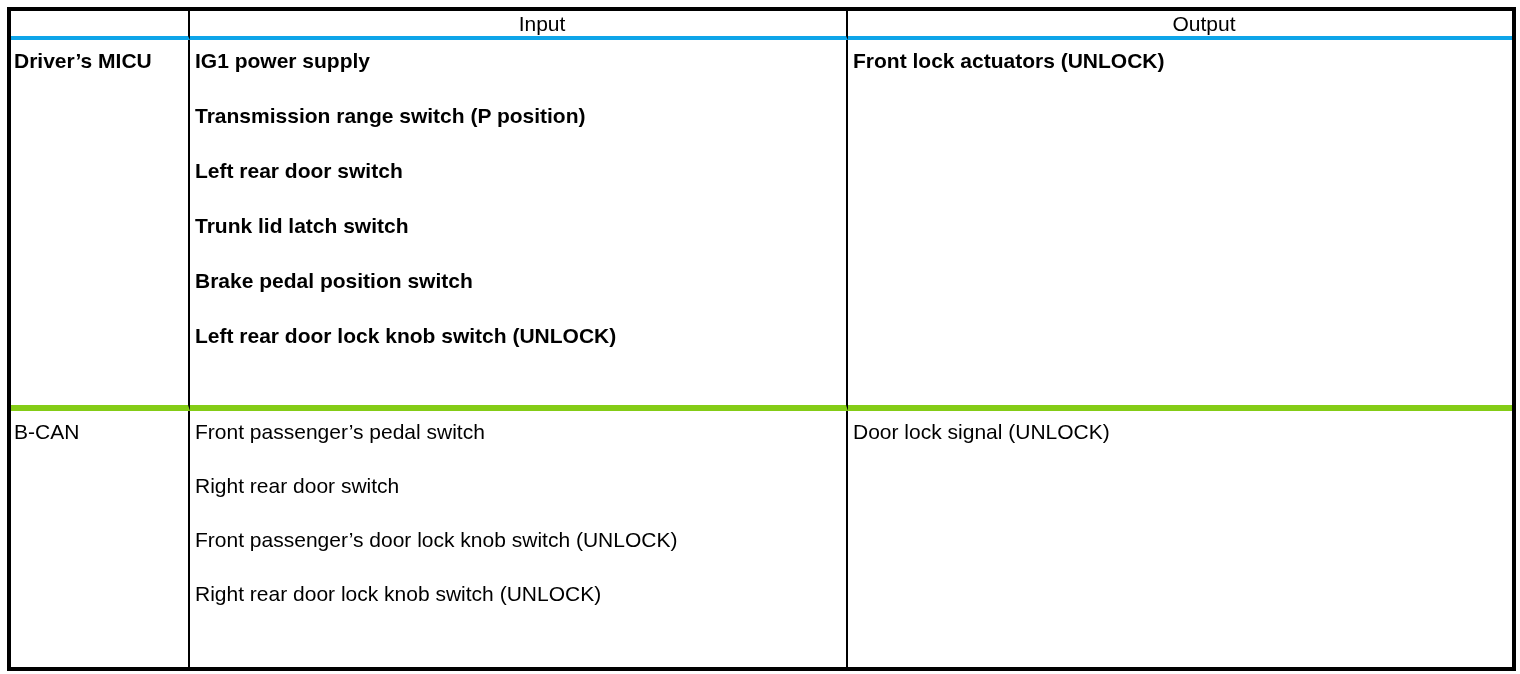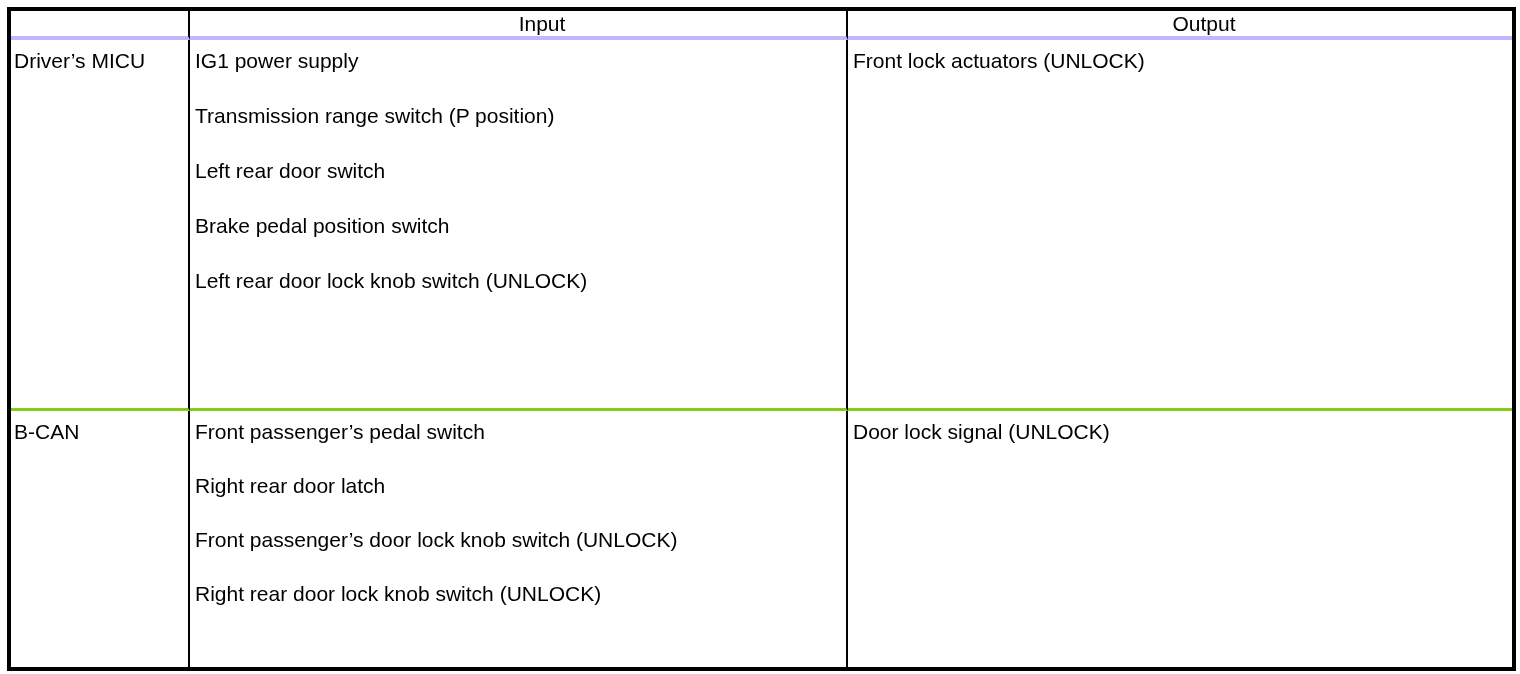--- a/index.html
+++ b/index.html
@@ -29,28 +29,29 @@
   }
   .cell {
     overflow: hidden;
     font-size: 21px;
     line-height: 22px;
   }
   .v-div {
     border-right: 2px solid #000000;
   }
   .header-cell {
-    border-bottom: 4px solid #c4b5fd;
+    border-bottom: 4px solid #0ea5e9;
     display: flex;
     align-items: center;
     justify-content: center;
     padding-left: 48px;
   }
   .row1-cell {
-    border-bottom: 3px solid #84cc16;
+    border-bottom: 6px solid #84cc16;
+    font-weight: bold;
   }
   .label-cell {
     padding: 10px 2px 0 3px;
   }
   .list-cell {
     padding: 10px 4px 0 5px;
   }
   .cell-line {
     height: 55px;
     white-space: nowrap;
@@ -67,31 +68,32 @@
 
     <div class="cell header-cell v-div"></div>
     <div class="cell header-cell v-div">Input</div>
     <div class="cell header-cell">Output</div>
 
     <div class="cell row1-cell v-div label-cell">Driver’s MICU</div>
     <div class="cell row1-cell v-div list-cell">
         <div class="cell-line">IG1 power supply</div>
         <div class="cell-line">Transmission range switch (P position)</div>
         <div class="cell-line">Left rear door switch</div>
+        <div class="cell-line">Trunk lid latch switch</div>
         <div class="cell-line">Brake pedal position switch</div>
         <div class="cell-line">Left rear door lock knob switch (UNLOCK)</div>
       </div>
     <div class="cell row1-cell list-cell">
         <div class="cell-line">Front lock actuators (UNLOCK)</div>
       </div>
 
     <div class="cell v-div label-cell row-bcan">B-CAN</div>
     <div class="cell v-div list-cell row-bcan">
         <div class="cell-line">Front passenger’s pedal switch</div>
-        <div class="cell-line">Right rear door latch</div>
+        <div class="cell-line">Right rear door switch</div>
         <div class="cell-line">Front passenger’s door lock knob switch (UNLOCK)</div>
         <div class="cell-line">Right rear door lock knob switch (UNLOCK)</div>
       </div>
     <div class="cell list-cell row-bcan">
         <div class="cell-line">Door lock signal (UNLOCK)</div>
       </div>
 
   </div>
 </div>
 

